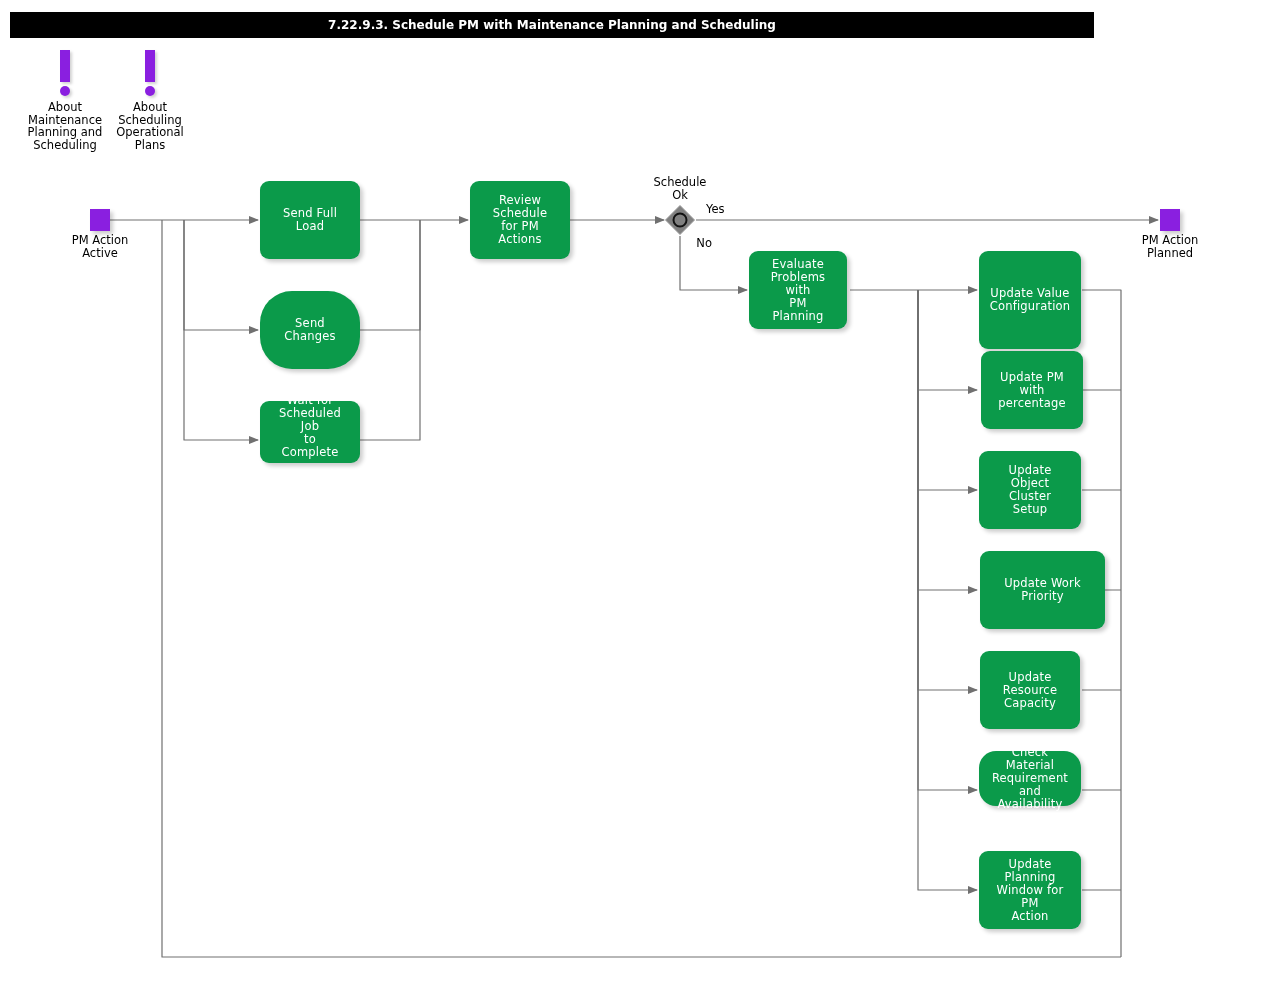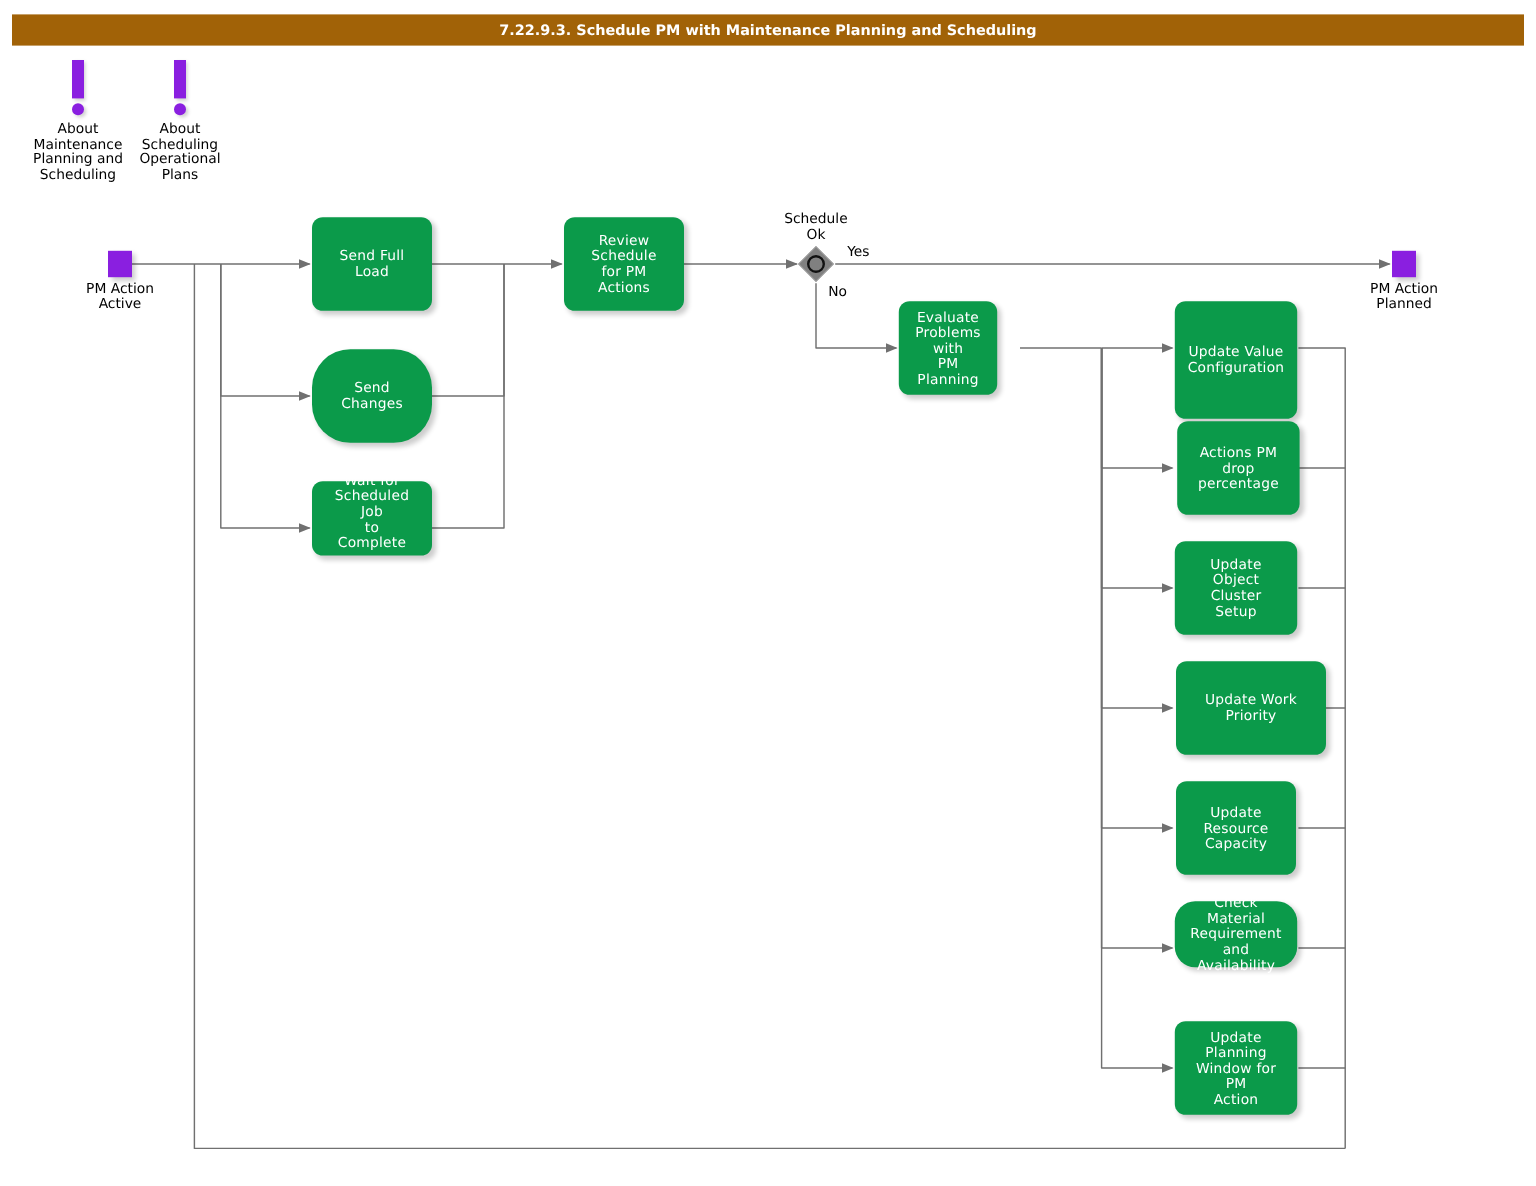--- a/index.html
+++ b/index.html
@@ -17,23 +17,23 @@
     width: 1280px;
     height: 988px;
     background: #ffffff;
     overflow: hidden;
   }
   
   .titlebar {
     position: absolute;
     left: 10px;
     top: 12px;
-    width: 1260px;
+    width: 1084px;
     height: 26px;
-    background: #a16207;
+    background: #000000;
     color: #ffffff;
     font-size: 12px;
     font-weight: bold;
     display: flex;
     align-items: center;
     justify-content: center;
     letter-spacing: 0px;
   }
   
   #edges {
@@ -203,52 +203,52 @@
 
   <div class="edge-label" style="left:640px; top:176px; width:80px;">Schedule
 Ok</div>
   <div class="decision" style="left:664px; top:204px;">
     <svg width="32" height="32" viewBox="0 0 32 32" xmlns="http://www.w3.org/2000/svg">
       <polygon points="16,1.5 30.5,16 16,30.5 1.5,16" fill="#808080" stroke="#9a9a9a" stroke-width="1"></polygon>
       <circle cx="16" cy="16" r="6.5" fill="#808080" stroke="#111111" stroke-width="2"></circle>
     </svg>
   </div>
   <div class="edge-label" style="left:706px; top:203px; width:30px; text-align:left;">Yes</div>
-  <div class="edge-label" style="left:684px; top:237px; width:28px; text-align:center;">No</div>
+  <div class="edge-label" style="left:684px; top:237px; width:28px; text-align:right;">No</div>
 
   <div class="activity" style="left:260px; top:181px; width:100px; height:78px;">
     <span>Send Full Load</span>
   </div>
   <div class="activity" style="left:260px; top:291px; width:100px; height:78px;border-radius:32px;">
     <span>Send Changes</span>
   </div>
   <div class="activity" style="left:260px; top:401px; width:100px; height:62px; white-space:pre-line;align-items:flex-end;">
     <span style="white-space:pre-line;">Wait for
 Scheduled Job
 to Complete</span>
   </div>
 
   <div class="activity" style="left:470px; top:181px; width:100px; height:78px;">
     <span style="white-space:pre-line;">Review
 Schedule for PM
 Actions</span>
   </div>
 
-  <div class="activity" style="left:749px; top:251px; width:82px; height:78px;">
+  <div class="activity" style="left:749px; top:251px; width:98px; height:78px;">
     <span style="white-space:pre-line;">Evaluate
 Problems with
 PM Planning</span>
   </div>
 
   <div class="activity" style="left:979px; top:251px; width:102px; height:98px;">
     <span style="white-space:pre-line;">Update Value
 Configuration</span>
   </div>
   <div class="activity" style="left:981px; top:351px; width:102px; height:78px;">
-    <span style="white-space:pre-line;">Actions PM drop
+    <span style="white-space:pre-line;">Update PM with
 percentage</span>
   </div>
   <div class="activity" style="left:979px; top:451px; width:102px; height:78px;">
     <span style="white-space:pre-line;">Update Object
 Cluster Setup</span>
   </div>
   <div class="activity" style="left:980px; top:551px; width:125px; height:78px;">
     <span style="white-space:pre-line;">Update Work
 Priority</span>
   </div>

